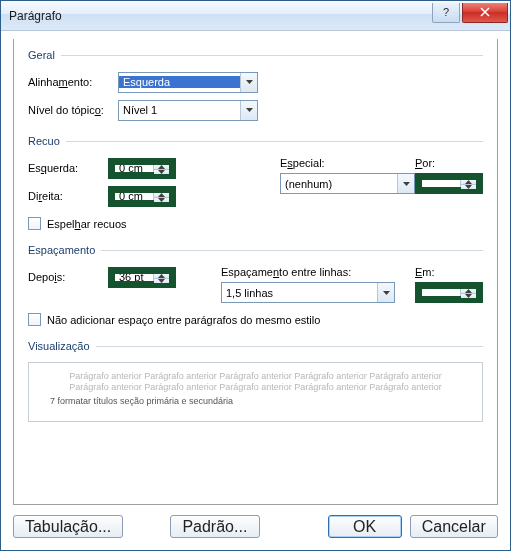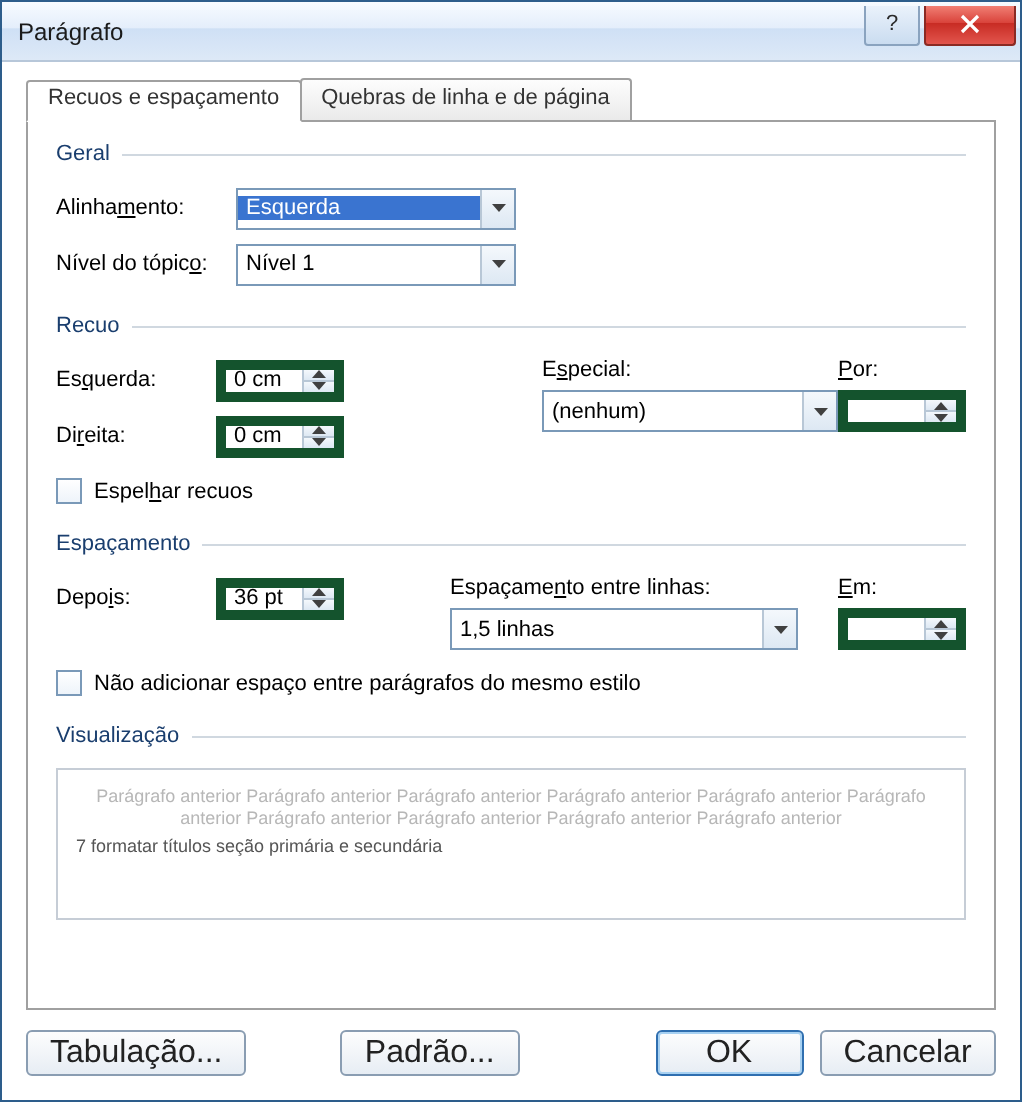--- a/index.html
+++ b/index.html
@@ -89,33 +89,33 @@
   }
   .combo .ctext { flex:1; padding:0 4px; white-space:nowrap; overflow:hidden; }
   .combo .carrow {
     width:17px; height:100%; border-left:1px solid #b8c7d6;
     background:linear-gradient(#f4f8fc,#dde8f3);
     display:flex; align-items:center; justify-content:center;
   }
   .combo .carrow svg { width:7px; height:4px; }
   .combo.sel .ctext { background:#3a74d0; color:#fff; }
   
-  .spinner { display:flex; height:21px; border:5px solid #14532d; background:#fff;}
+  .spinner { display:flex; height:21px; border:7px solid #14532d; background:#fff;}
   .spinner input {
     border:none; width:38px; padding:0 4px; font-size:11px; outline:none; background:#fff;
   }
   .spinner .sp { width:16px; display:flex; flex-direction:column; border-left:1px solid #b8c7d6;}
   .spinner .sp div { flex:1; background:linear-gradient(#f4f8fc,#dde8f3); display:flex; align-items:center; justify-content:center;}
   .spinner .sp div:first-child { border-bottom:1px solid #b8c7d6;}
   .spinner .sp svg { width:7px; height:4px; }
   
   .chk { display:flex; align-items:center; gap:6px; margin-top:4px;}
   .chk .box { width:13px; height:13px; border:1px solid #7a99b8; background:linear-gradient(#fff,#eef4fa);}
   
-  .preview { border:1px solid #c6cdd6; height:76px; padding:8px 9px; font-size:9px; color:#b7b7b7; overflow:hidden; line-height:1.25;}
+  .preview { border:1px solid #c6cdd6; height:60px; padding:8px 21px; font-size:9px; color:#b7b7b7; overflow:hidden; line-height:1.25;}
   .preview .pline { white-space:nowrap; text-align:center;}
   .preview .sample { color:#555; font-size:9px; text-align:left; margin-top:2px;}
   
   .bottombar { display:flex; align-items:center; margin-top:10px; gap:8px;}
   .btn {
     min-width:74px; height:23px; padding:0 12px;
     border:1px solid #8a9db2; border-radius:3px;
     background:linear-gradient(#fdfdfd,#e7edf4);
     display:flex; align-items:center; justify-content:center;
     font-size:16px; color:#222;
@@ -133,24 +133,20 @@
       <div class="tbtn">?</div>
       <div class="tbtn close">
         <svg viewBox="0 0 10 10" width="10" height="10">
             <path d="M1 1 L9 9 M9 1 L1 9" stroke="#fff" stroke-width="1.6"></path>
           </svg>
       </div>
     </div>
   </div>
 
   <div class="client">
-    <div class="tabs">
-      <div class="tab active">Recuos e espaçamento</div>
-      <div class="tab">Quebras de linha e de página</div>
-    </div>
 
     <div class="tabbody">
 
       <div class="group">
         <div class="group-header">
           <div class="glabel">Geral</div>
           <div class="gline"></div>
         </div>
         <div class="row">
           <div class="lbl">Alinha<u>m</u>ento:</div>
@@ -217,21 +213,21 @@
                       </svg>
                     </div>
                 </div>
               </div>
             </div>
           </div>
           <div style="flex:1">
             <div class="row" style="">
               <div style="flex:1">
                 <div style="margin-bottom:4px;">E<u>s</u>pecial:</div>
-                <div class="combo" style="width:148px">
+                <div class="combo" style="width:135px">
                   <div class="ctext">(nenhum)</div>
                   <div class="carrow">
                       <svg viewBox="0 0 7 4">
                         <path d="M0 0 L3.5 4 L7 0 Z" fill="#404040"></path>
                       </svg>
                     </div>
                 </div>
               </div>
               <div>
                 <div style="margin-bottom:4px;"><u>P</u>or:</div>

